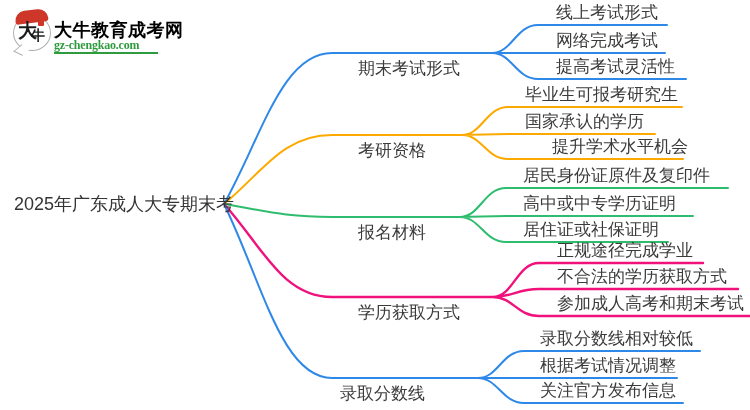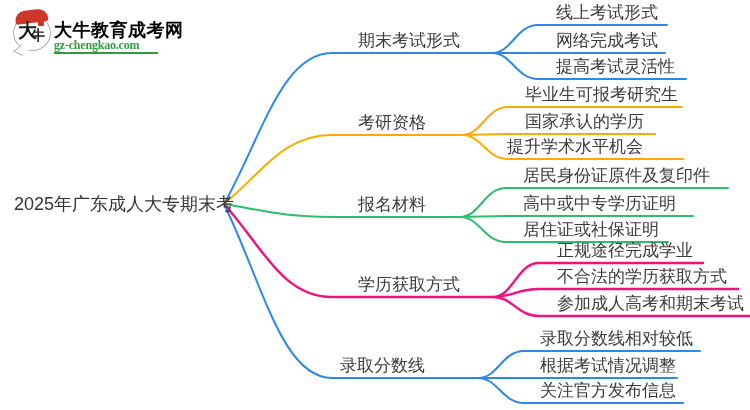--- a/index.html
+++ b/index.html
@@ -6,21 +6,21 @@
   body{
     width:750px;height:410px;position:relative;overflow:hidden;
     background:#ffffff;
     font-family:"Liberation Sans","DejaVu Sans",sans-serif;
   }
   .stage{position:absolute;inset:0;width:750px;height:410px;}
   svg.connectors{position:absolute;left:0;top:0;width:750px;height:410px;}
 
   .label{position:absolute;color:#3b3b3b;white-space:nowrap;}
   .root-label{left:14px;top:193px;font-size:18px;line-height:22px;color:#343434;}
-  .node-label{font-size:17px;line-height:20px;}
+  .node-label{font-size:17px;line-height:20px;margin-top:28px;}
   .child-label{font-size:17px;line-height:20px;}
 
   
   .logo{position:absolute;left:12px;top:10px;width:150px;height:46px;}
   .logo-icon{position:absolute;left:0;top:0;width:42px;height:46px;}
   .bubble{position:absolute;left:1px;top:5px;width:36px;height:34px;background:#fff;
           border:1px solid #b0b0b0;border-radius:50%;}
   .cap{position:absolute;left:3px;top:0;width:33px;height:13px;background:#cd3628;
        border-radius:16px 16px 5px 5px;transform:rotate(-7deg);}
   .char-da{position:absolute;left:6px;top:11px;font-family:"DejaVu Serif","Liberation Serif",serif;
@@ -73,21 +73,21 @@
   <div class="label root-label">2025年广东成人大专期末考</div>
 
   <div class="label node-label" style="left:358px;top:31px">期末考试形式</div>
   <div class="label child-label" style="left:556px;top:3px">线上考试形式</div>
   <div class="label child-label" style="left:556px;top:31px">网络完成考试</div>
   <div class="label child-label" style="left:556px;top:57px">提高考试灵活性</div>
 
   <div class="label node-label" style="left:358px;top:113px">考研资格</div>
   <div class="label child-label" style="left:525px;top:85px">毕业生可报考研究生</div>
   <div class="label child-label" style="left:525px;top:112px">国家承认的学历</div>
-  <div class="label child-label" style="left:507px;top:137px">提升学术水平机会</div>
+  <div class="label child-label" style="left:552px;top:137px">提升学术水平机会</div>
 
   <div class="label node-label" style="left:358px;top:195px">报名材料</div>
   <div class="label child-label" style="left:523px;top:166px">居民身份证原件及复印件</div>
   <div class="label child-label" style="left:523px;top:194px">高中或中专学历证明</div>
   <div class="label child-label" style="left:523px;top:220px">居住证或社保证明</div>
 
   <div class="label node-label" style="left:358px;top:275px">学历获取方式</div>
   <div class="label child-label" style="left:557px;top:241px">正规途径完成学业</div>
   <div class="label child-label" style="left:557px;top:267px">不合法的学历获取方式</div>
   <div class="label child-label" style="left:557px;top:294px">参加成人高考和期末考试</div>

